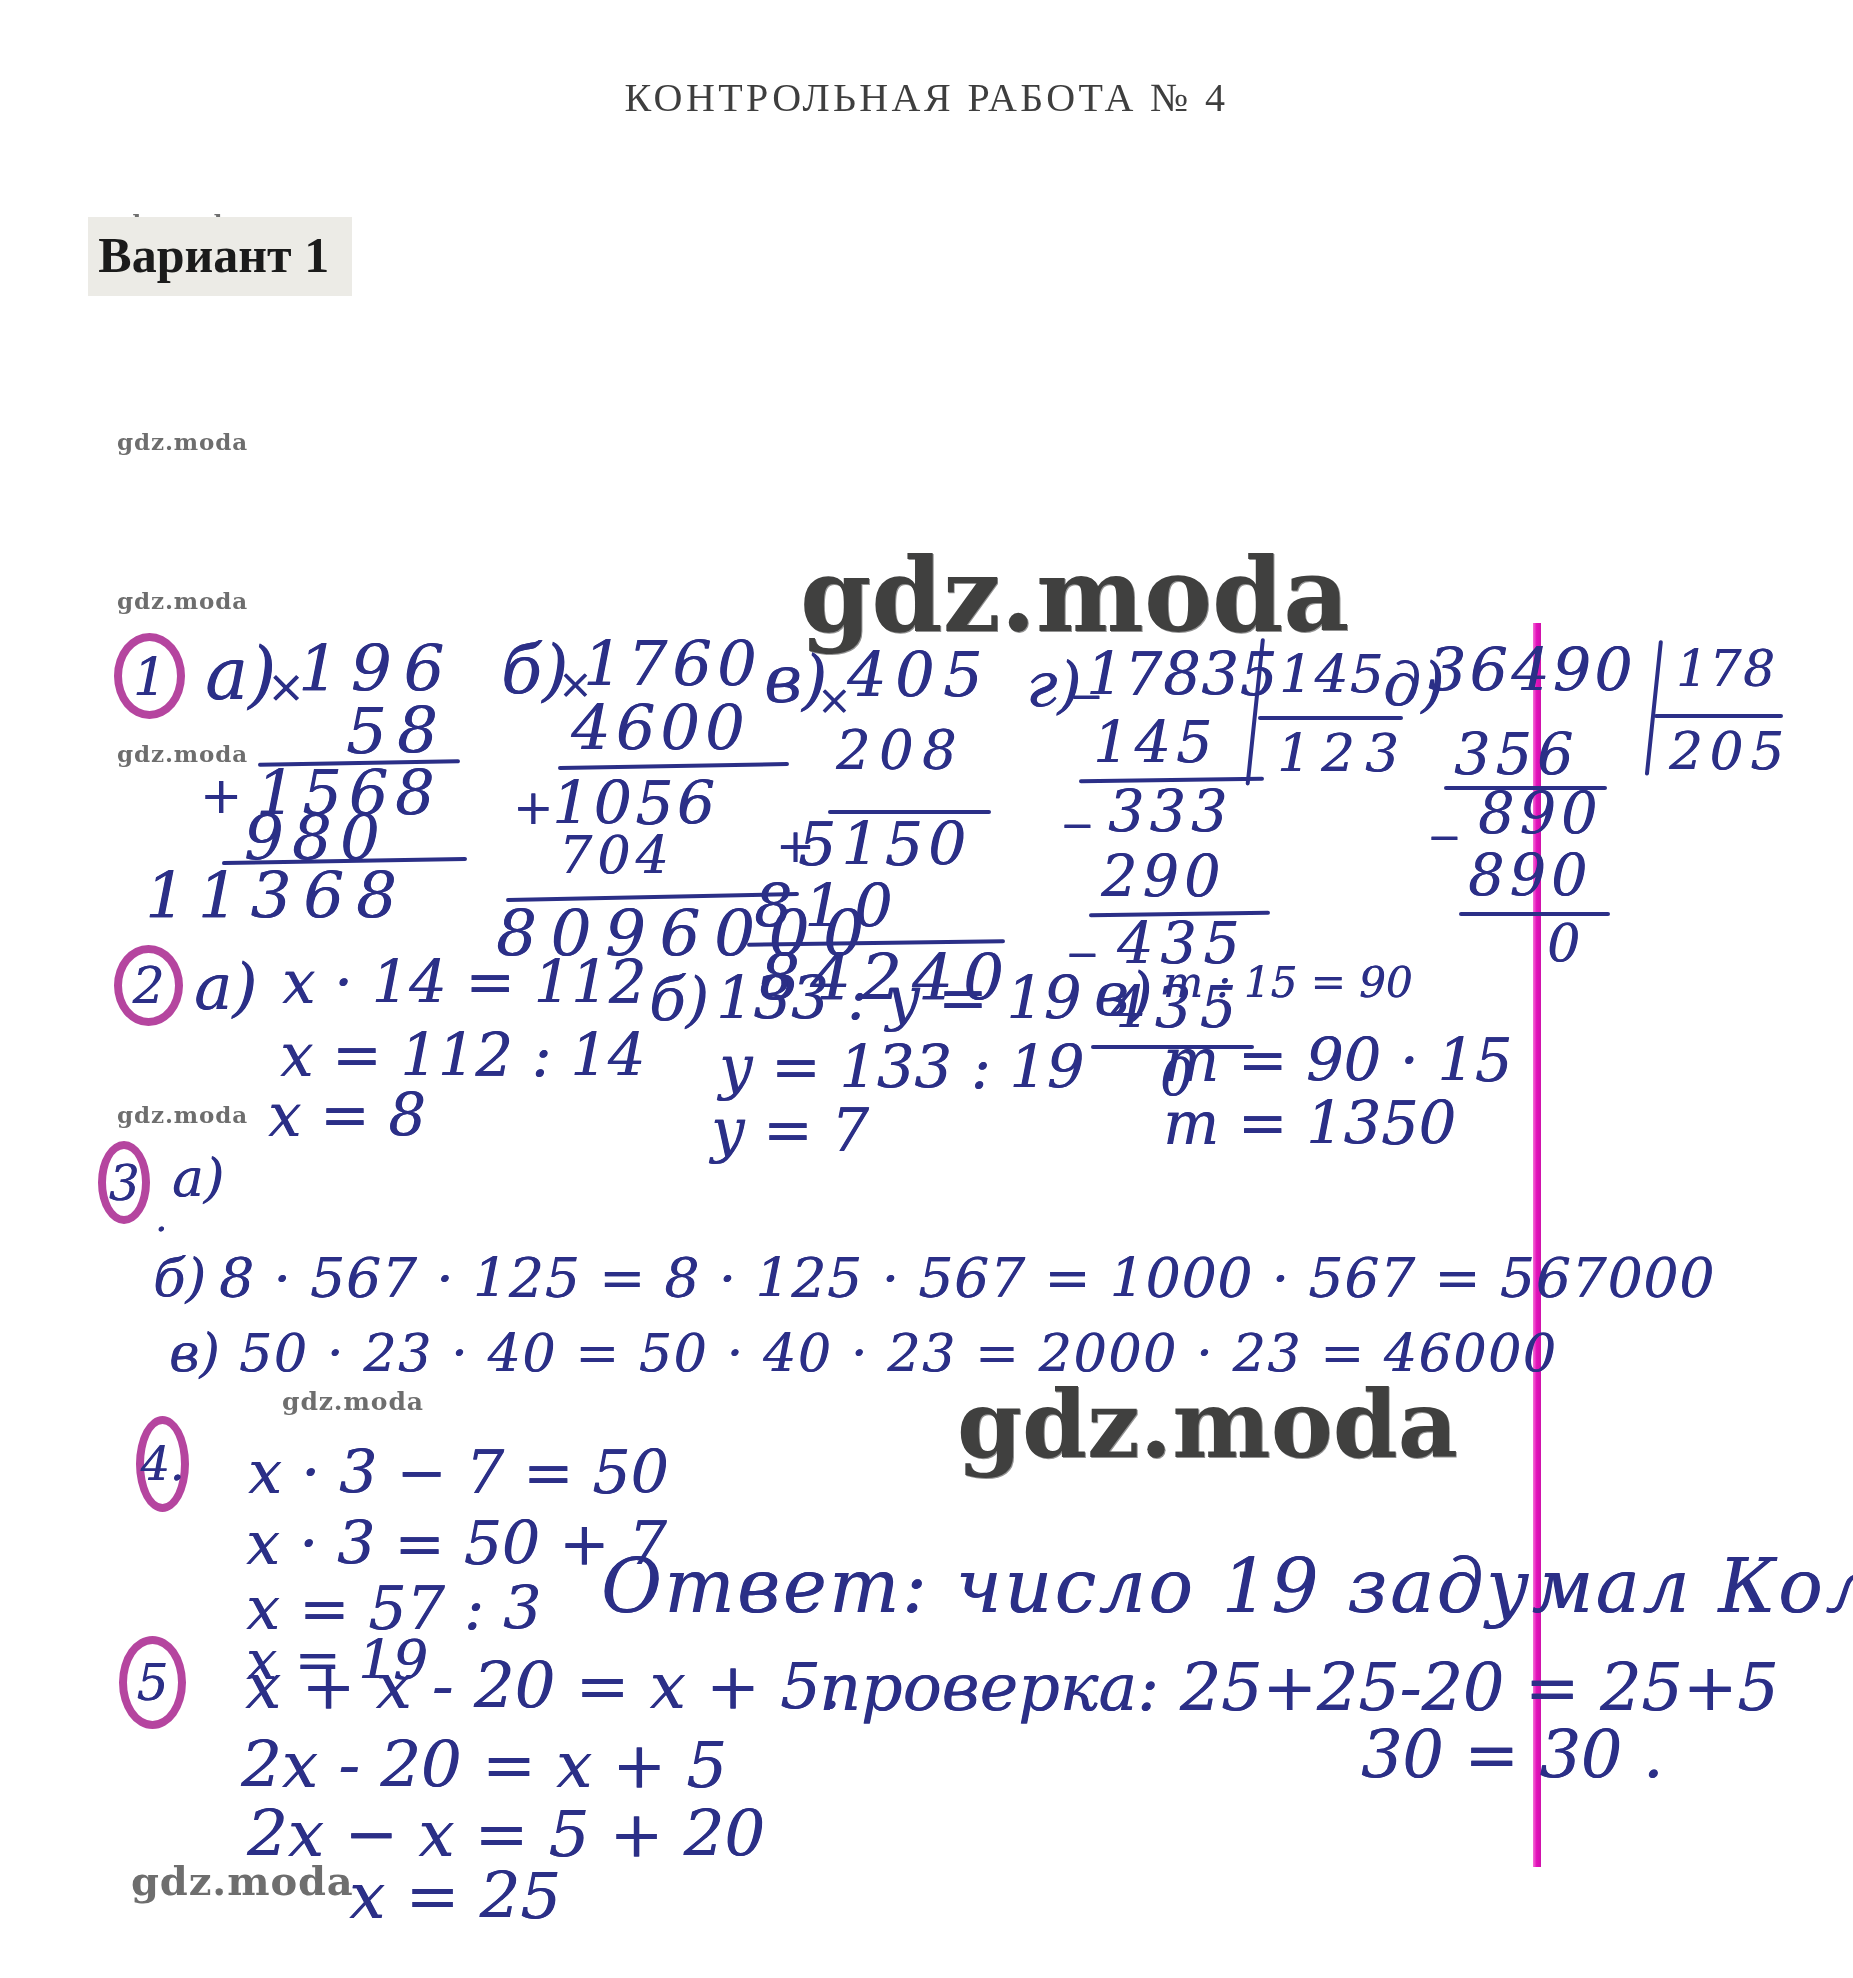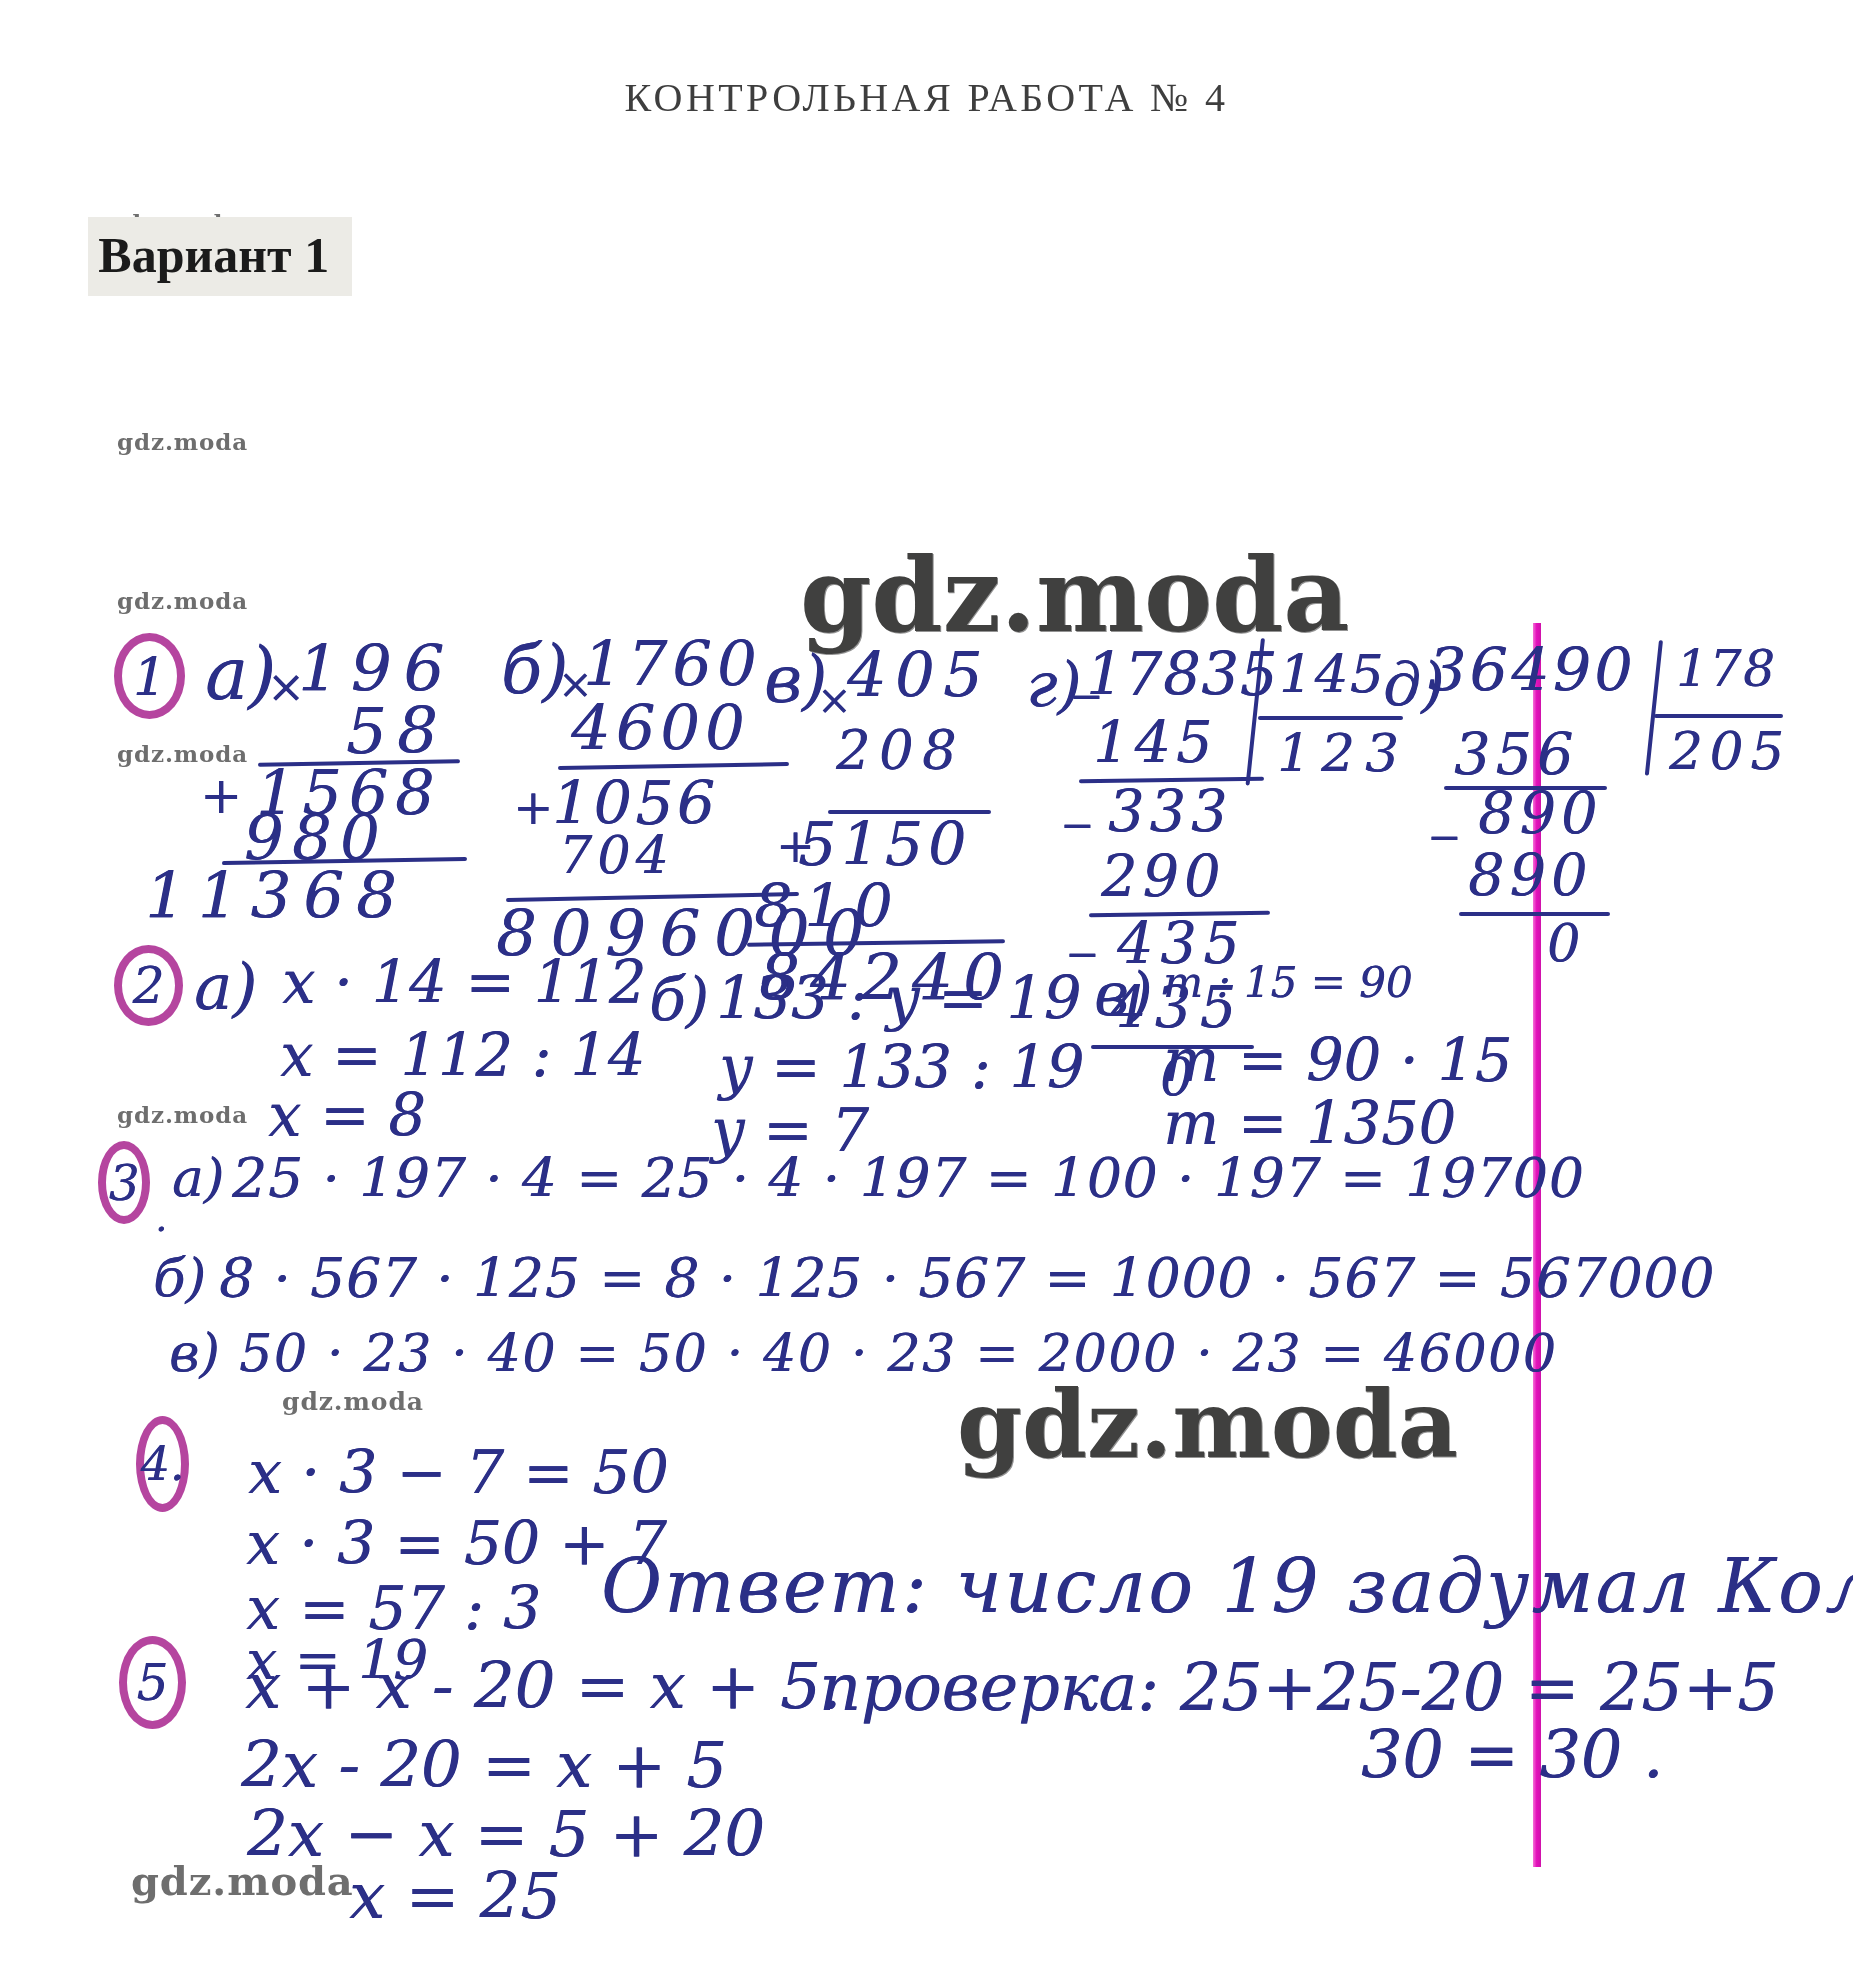--- a/index.html
+++ b/index.html
@@ -146,21 +146,20 @@
   <div class="hw" style="left:1094px; top:964px; font-size:60px;">в)</div>
   <div class="hw" style="left:1163px; top:962px; font-size:42px;">m : 15 = 90</div>
   <div class="hw" style="left:1163px; top:1031px; font-size:59px;">m = 90 · 15</div>
   <div class="hw" style="left:1163px; top:1094px; font-size:59px;">m = 1350</div>
 
   <div class="wm" style="left:117px; top:1101px;">gdz.moda</div>
 
   <div class="circle" style="left:98px; top:1141px; width:52px; height:83px; font-size:48px;">3</div>
   <div class="hw" style="left:155px; top:1199px; font-size:38px;">.</div>
   <div class="hw" style="left:172px; top:1151px; font-size:53px;">а)</div>
-  <div class="hw" style="left:232px; top:1151px; font-size:55px; letter-spacing:0.9px;">25 · 197 · 4 = 25 · 4 · 197 = 100 · 197 = 19700</div>
   <div class="hw" style="left:153px; top:1251px; font-size:53px;">б)</div>
   <div class="hw" style="left:219px; top:1251px; font-size:55px; letter-spacing:0.9px;">8 · 567 · 125 = 8 · 125 · 567 = 1000 · 567 = 567000</div>
   <div class="hw" style="left:169px; top:1327px; font-size:52px;">в)</div>
   <div class="hw" style="left:239px; top:1327px; font-size:52px; letter-spacing:1.7px;">50 · 23 · 40 = 50 · 40 · 23 = 2000 · 23 = 46000</div>
 
   <div class="wm" style="left:282px; top:1387px; font-size:25px;">gdz.moda</div>
   <div class="wm-big" style="left:957px; top:1370px; font-size:93px;">gdz.moda</div>
 
   <div class="circle" style="left:136px; top:1416px; width:53px; height:96px; font-size:46px;">4.</div>
   <div class="hw" style="left:248px; top:1442px; font-size:60px;">x · 3 − 7 = 50</div>

